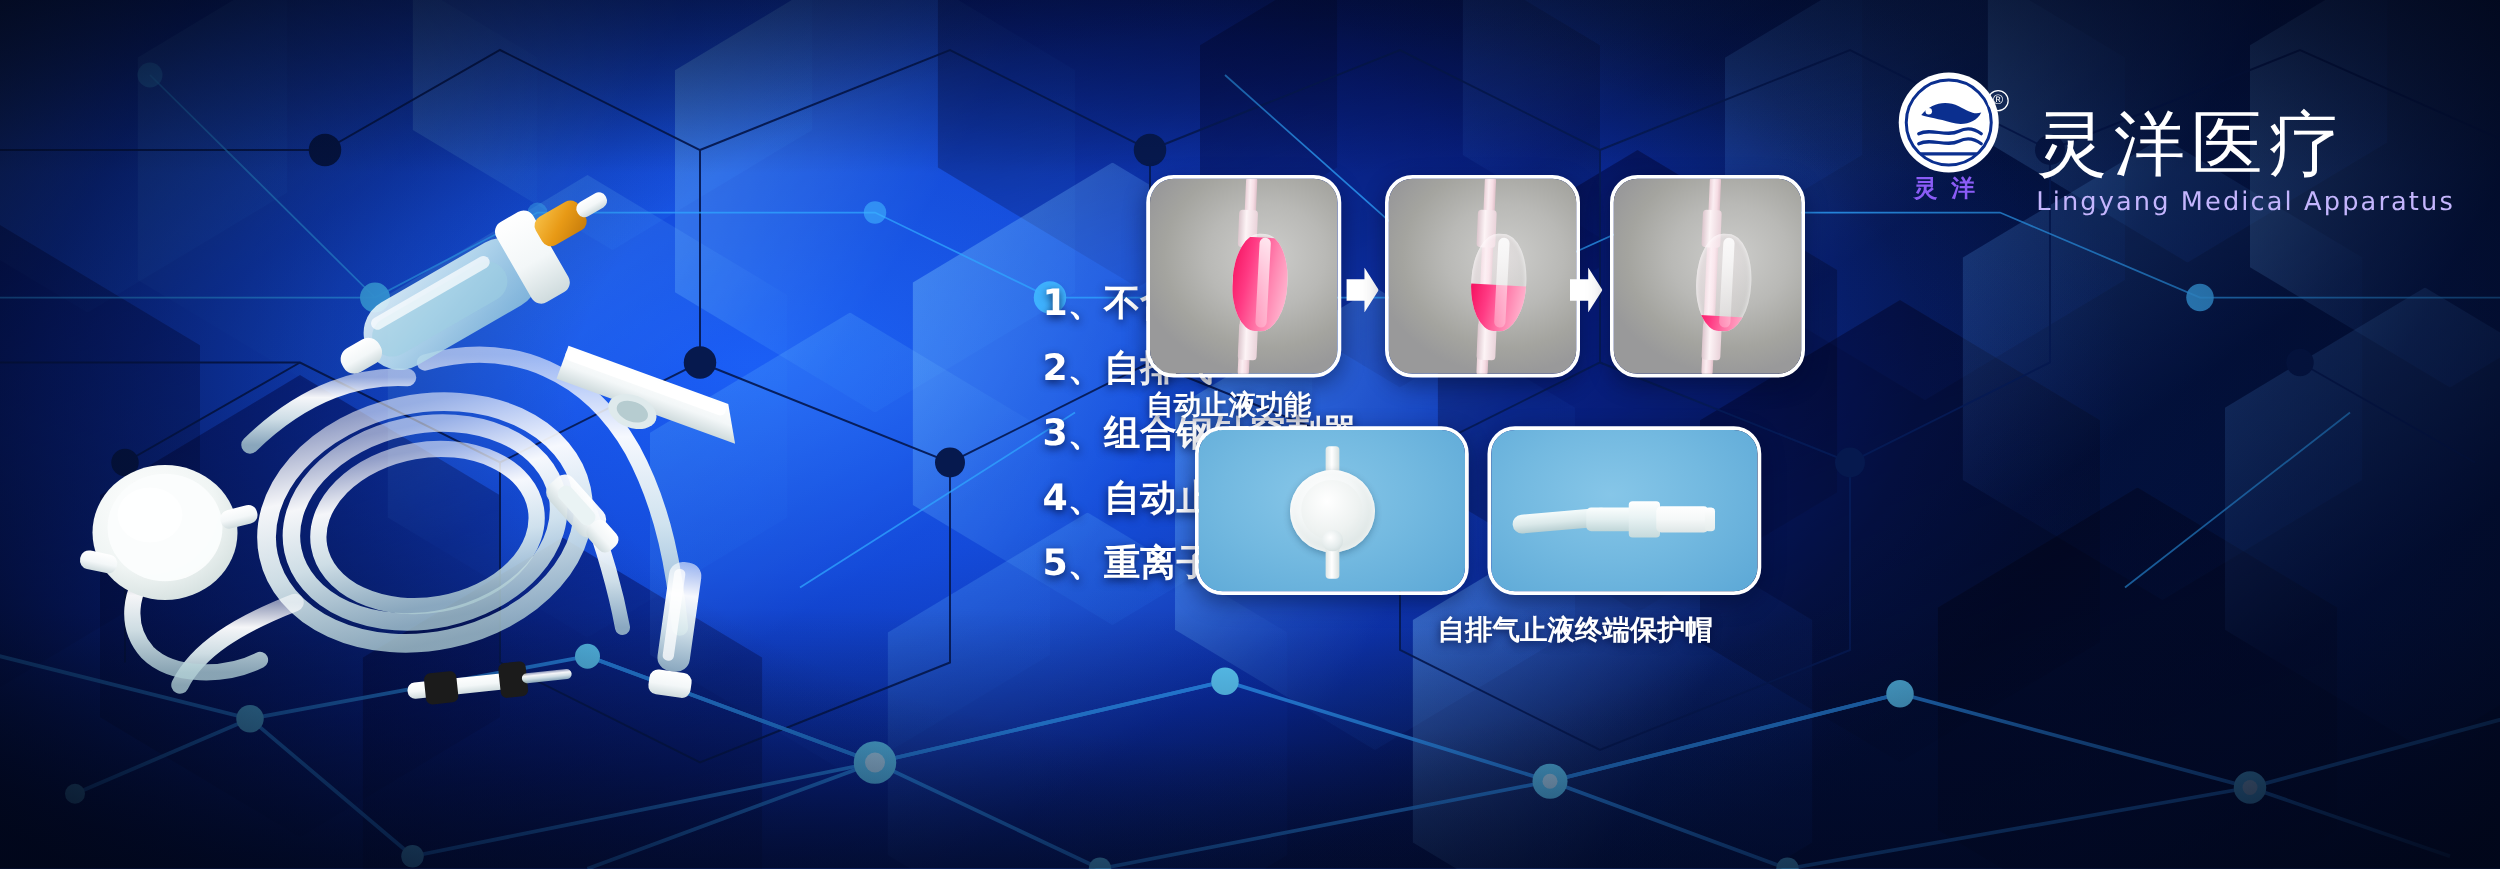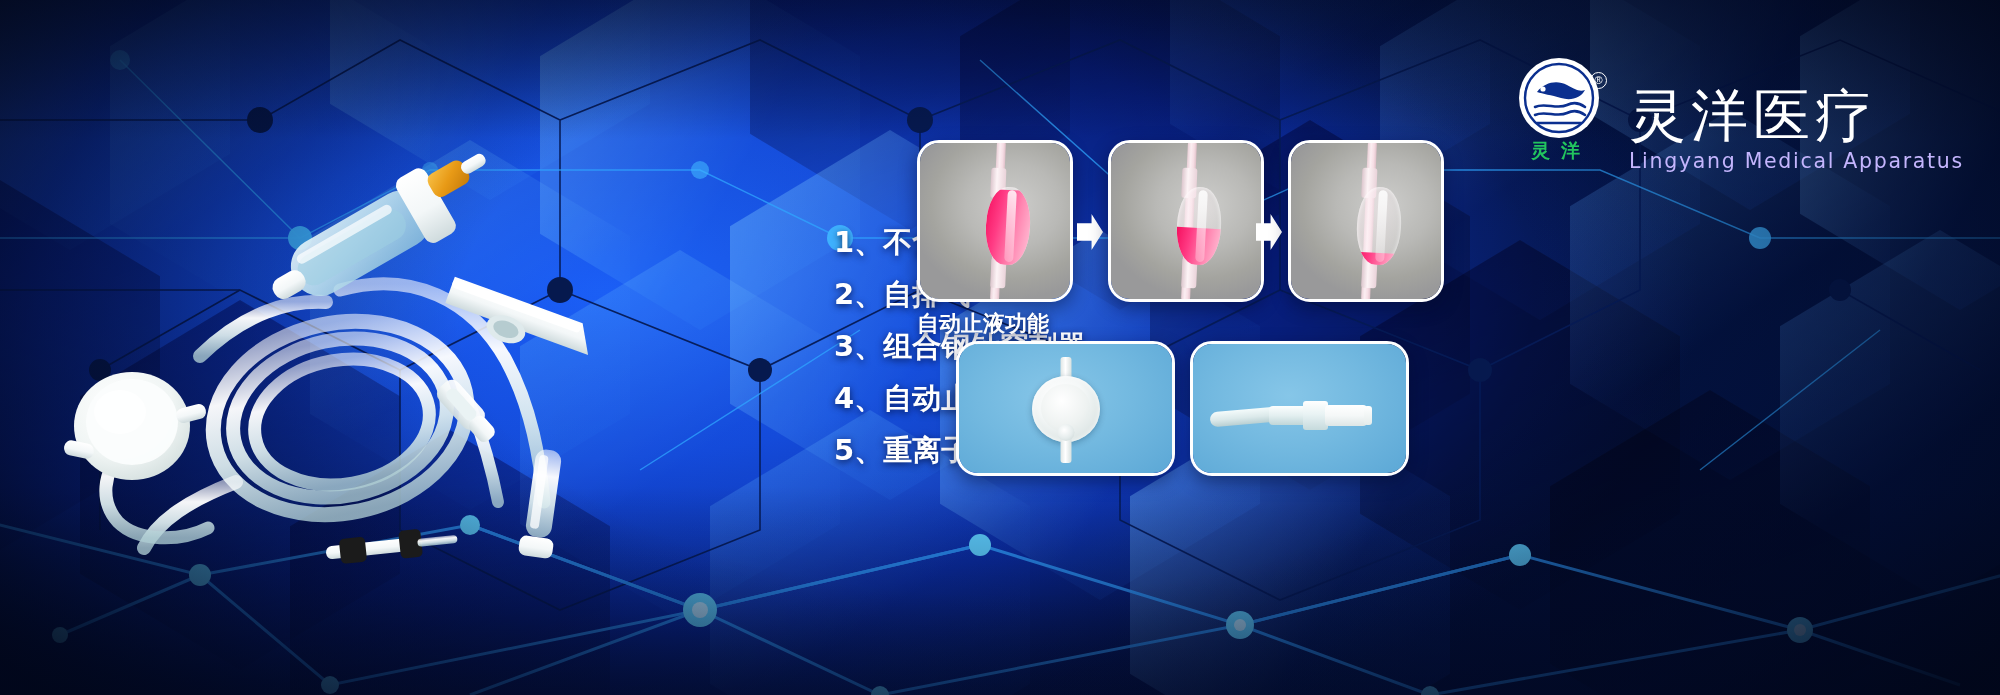--- a/index.html
+++ b/index.html
@@ -58,21 +58,21 @@
   .logo-mark .circ{
     position:absolute; left:6px; top:0; width:80px; height:80px; border-radius:50%;
     background:#fff;
   }
   .logo-mark .reg{
     position:absolute; right:2px; top:14px; width:17px; height:17px; border-radius:50%;
     border:1.6px solid #fff; color:#fff; font-size:11px; line-height:14px; text-align:center;
   }
   .logo-mark .sub{
     position:absolute; left:0; top:80px; width:96px; text-align:center;
-    color:#22c55e; font-size:19px; letter-spacing:11px; font-weight:700;
+    color:#8b5cf6; font-size:19px; letter-spacing:11px; font-weight:700;
     font-family:"DejaVu Sans","Liberation Sans",sans-serif;
   }
   .logo-txt{ display:flex; flex-direction:column;margin-top:39px; }
   .logo-cn{
     color:#fff; font-size:57px; line-height:60px; letter-spacing:5px; font-weight:500;
     font-family:"DejaVu Sans","Liberation Sans",sans-serif;
   }
   .logo-en{
     color:#c4b5fd; font-size:20.5px; line-height:24px; letter-spacing:1.7px; margin-top:4px;
     font-family:"DejaVu Sans","Liberation Sans",sans-serif; white-space:nowrap;
@@ -482,14 +482,15 @@
 
   <div class="card big b2">
     <div class="bluebg"></div>
     <div class="conn">
       <div class="t1"></div>
         <div class="t2"></div>
         <div class="luer"></div>
         <div class="wcap"></div>
     </div>
   </div>
+  <div class="cap c-b2">自排气止液终端保护帽</div>
 
 </div>
 
 </body></html>

